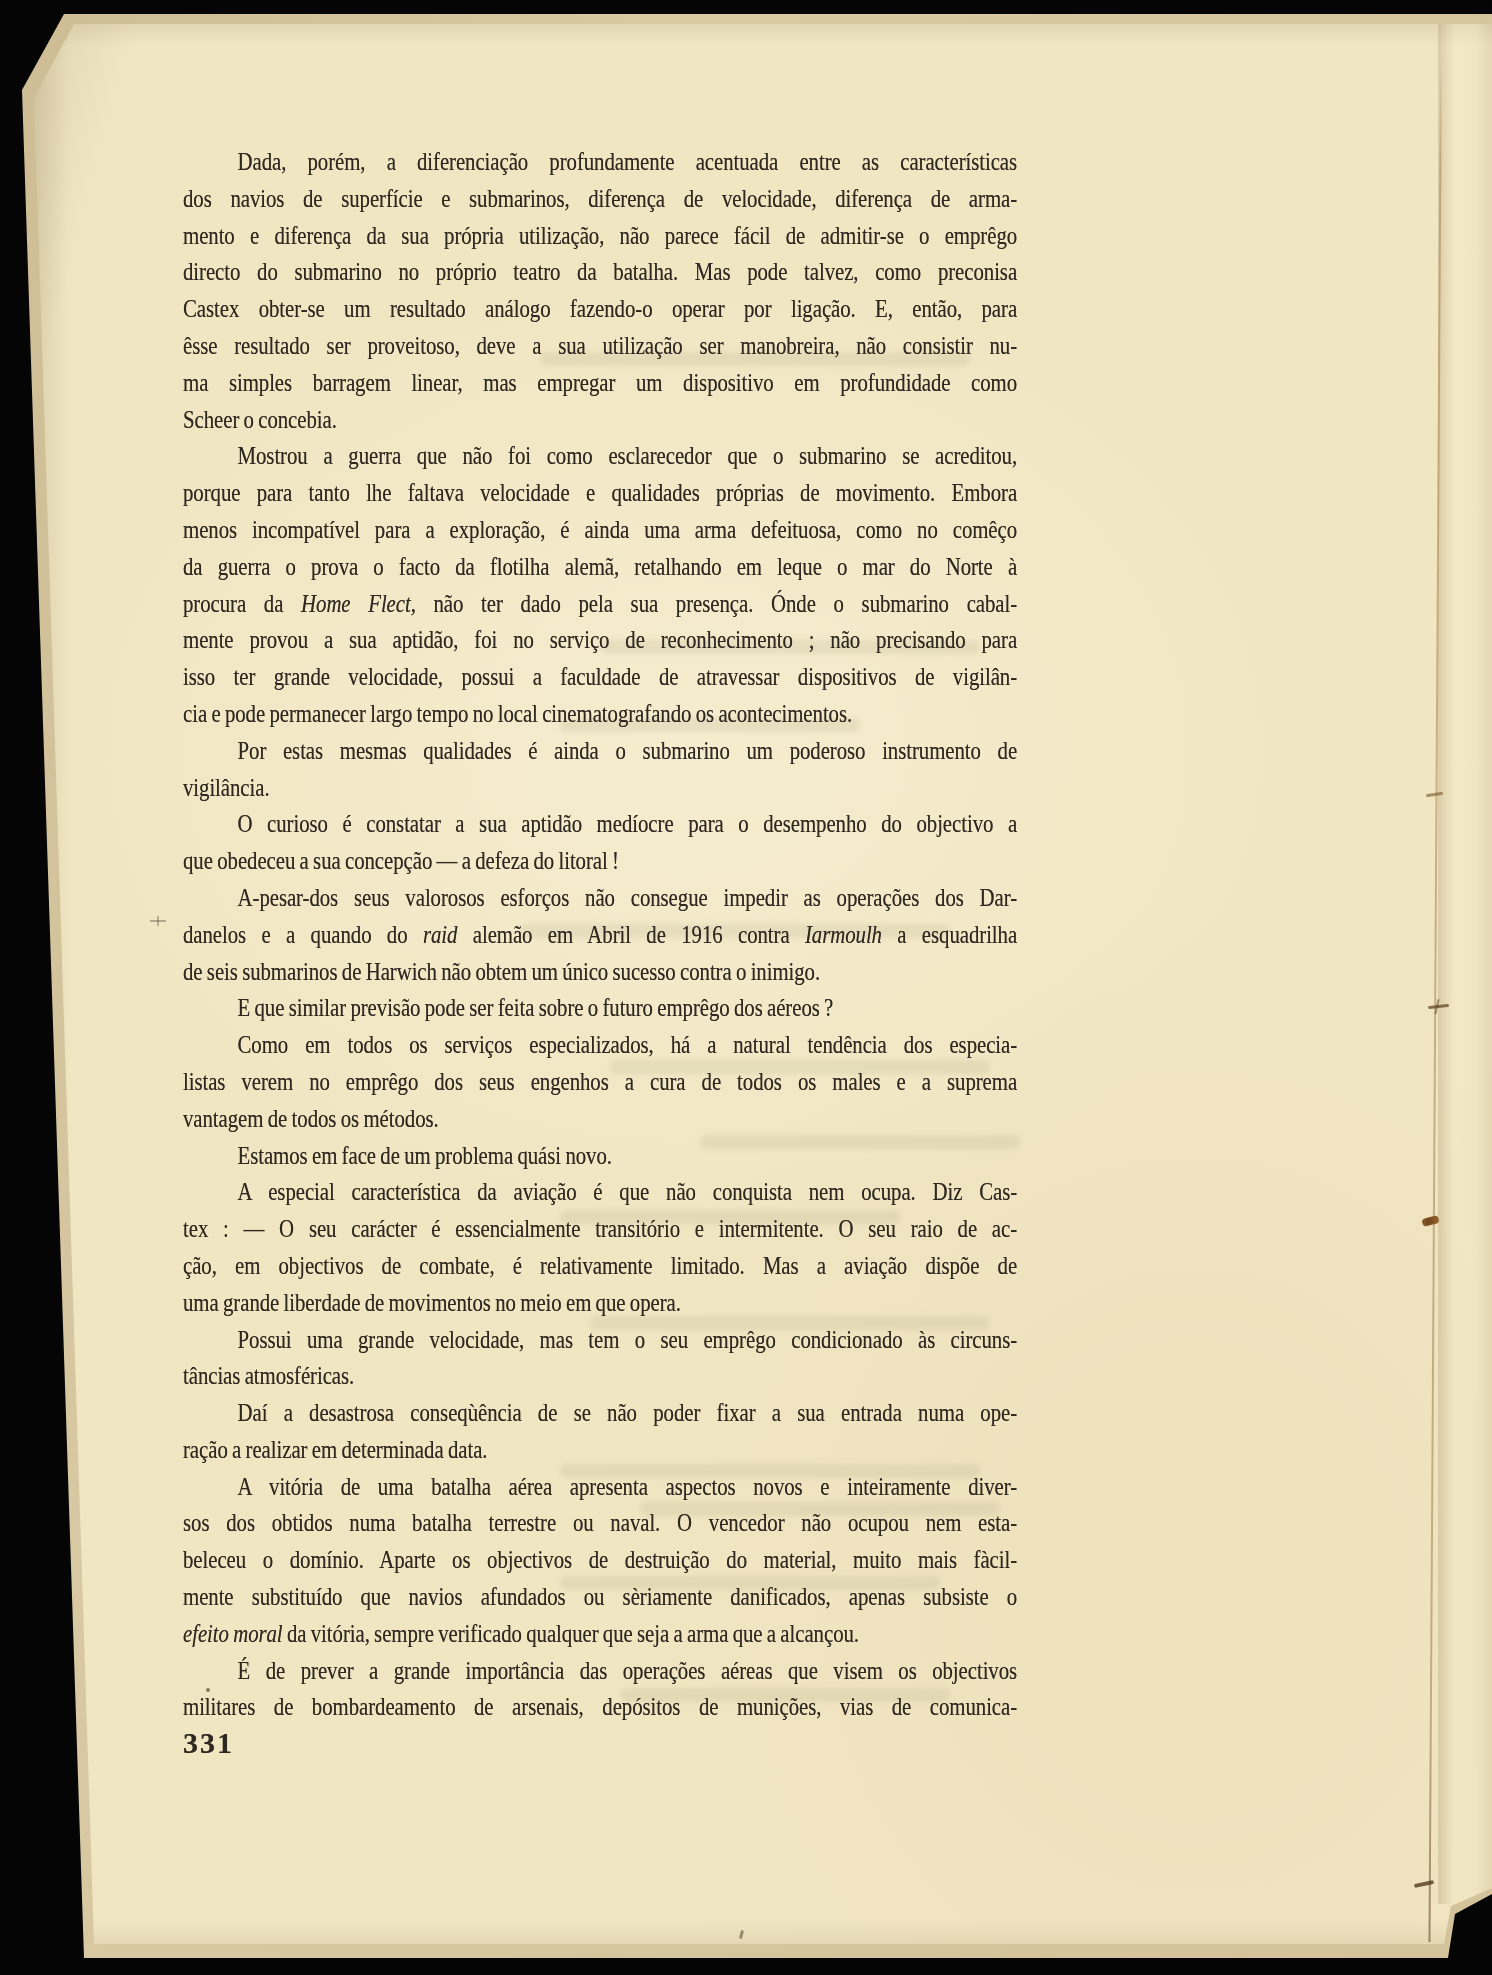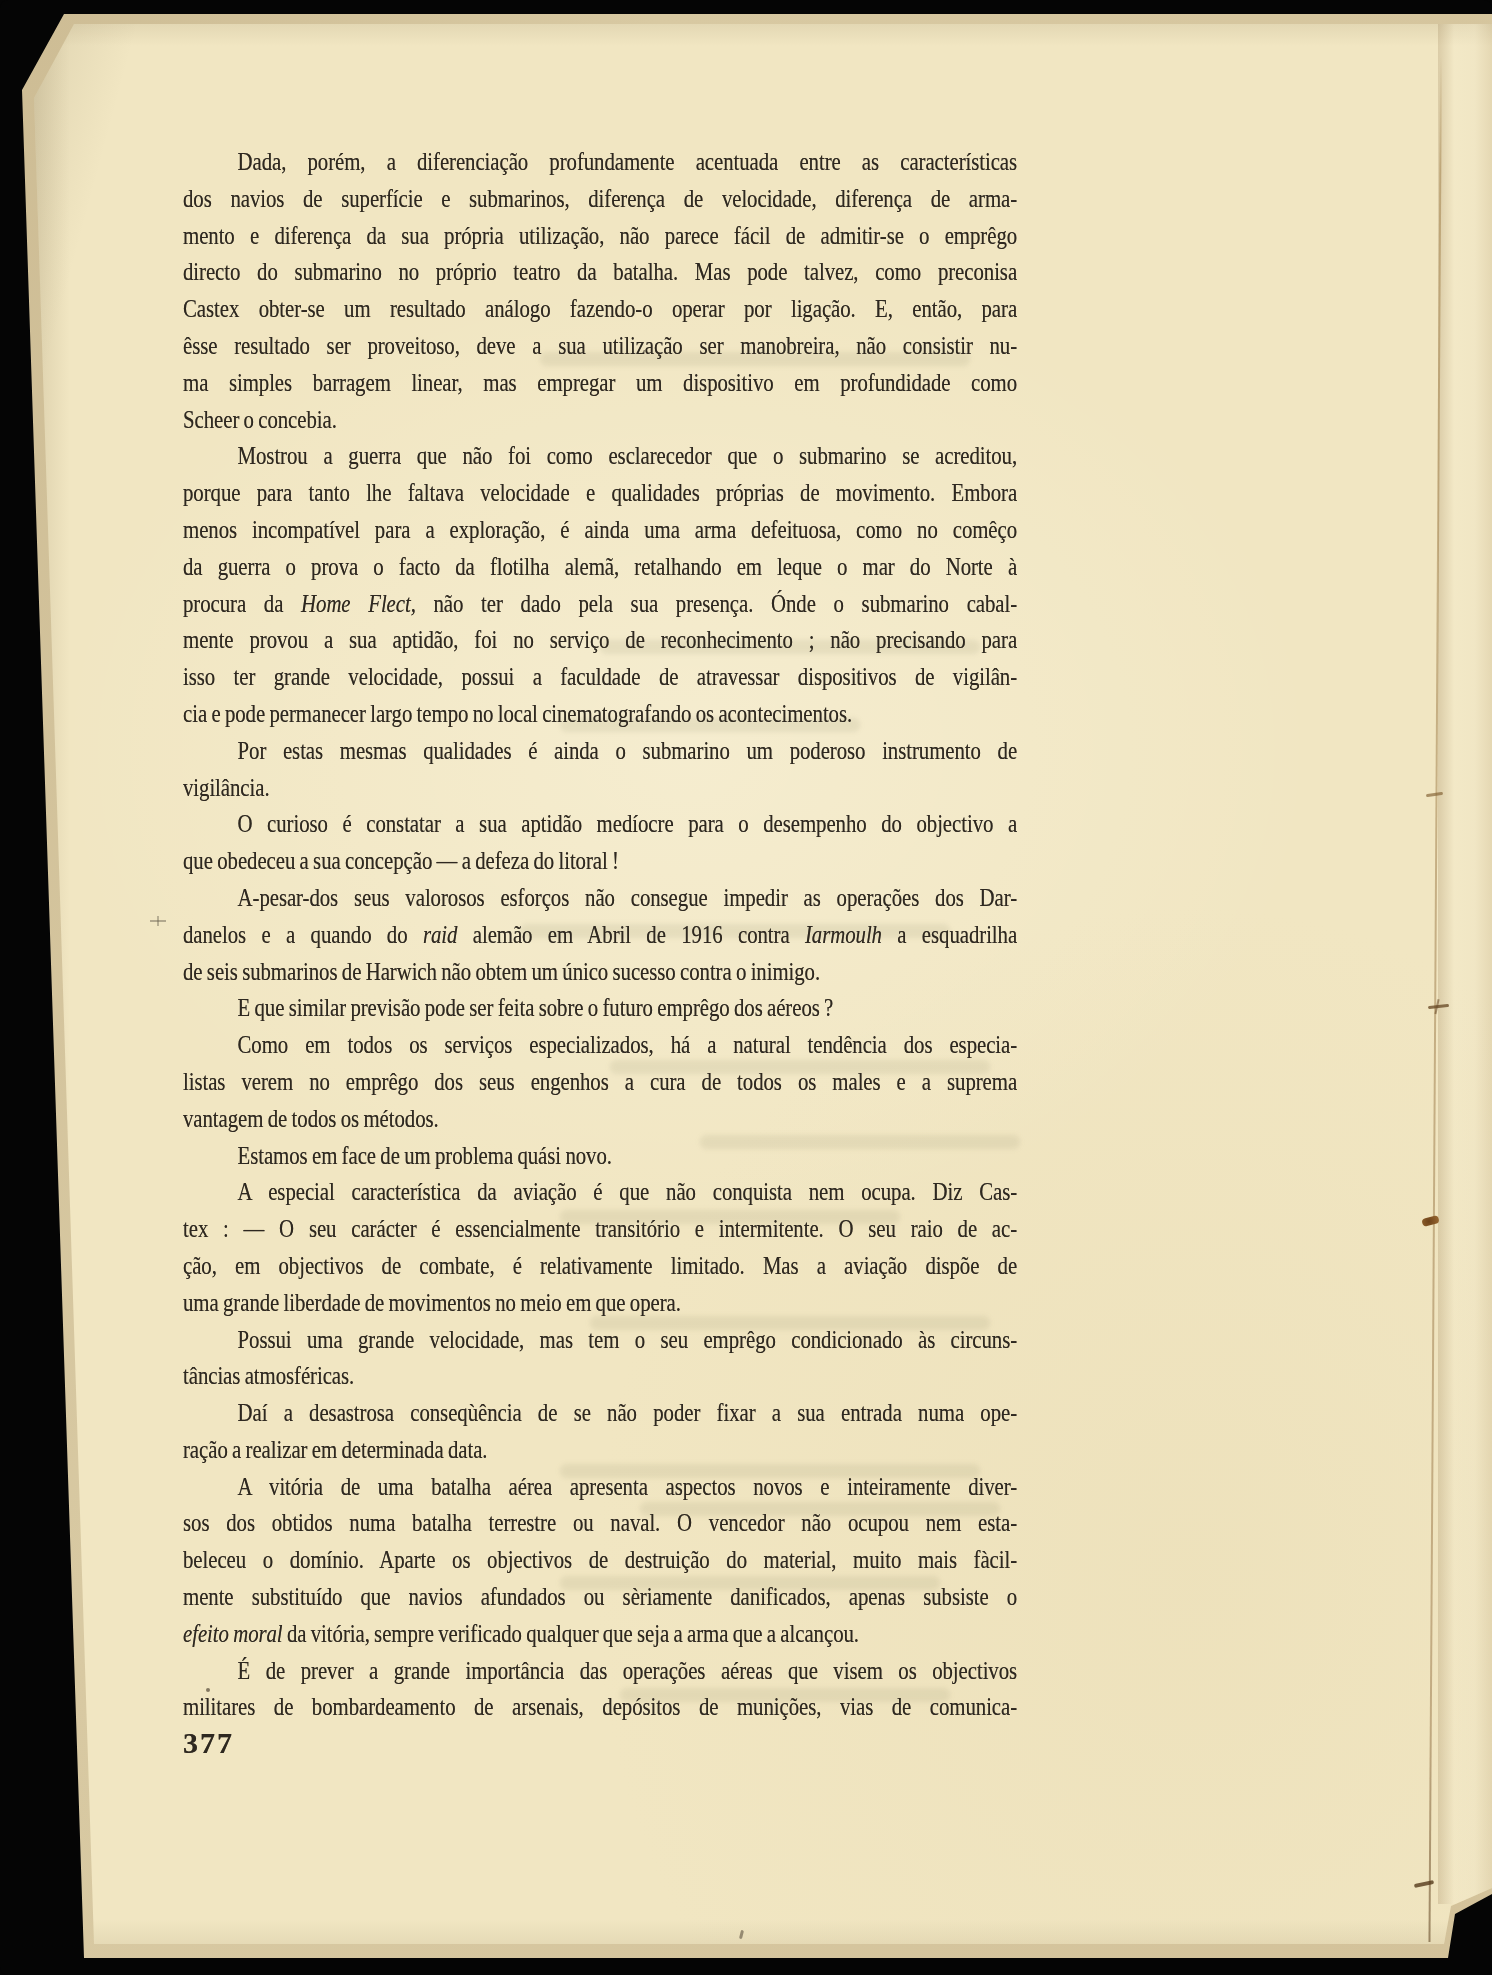--- a/index.html
+++ b/index.html
@@ -153,15 +153,15 @@
         <div class="line end"><span>ração a realizar em determinada data.</span></div>
         <div class="line indent"><span>A vitória de uma batalha aérea apresenta aspectos novos e inteiramente diver-</span></div>
         <div class="line"><span>sos dos obtidos numa batalha terrestre ou naval. O vencedor não ocupou nem esta-</span></div>
         <div class="line"><span>beleceu o domínio. Aparte os objectivos de destruição do material, muito mais fàcil-</span></div>
         <div class="line"><span>mente substituído que navios afundados ou sèriamente danificados, apenas subsiste o</span></div>
         <div class="line end"><span class="it">efeito moral</span><span> da vitória, sempre verificado qualquer que seja a arma que a alcançou.</span></div>
         <div class="line indent"><span>É de prever a grande importância das operações aéreas que visem os objectivos</span></div>
         <div class="line"><span>militares de bombardeamento de arsenais, depósitos de munições, vias de comunica-</span></div>
       </div>
 
-    <div class="pagenum">377</div>
+    <div class="pagenum">331</div>
   </div>
 </div>
 
 </body></html>

